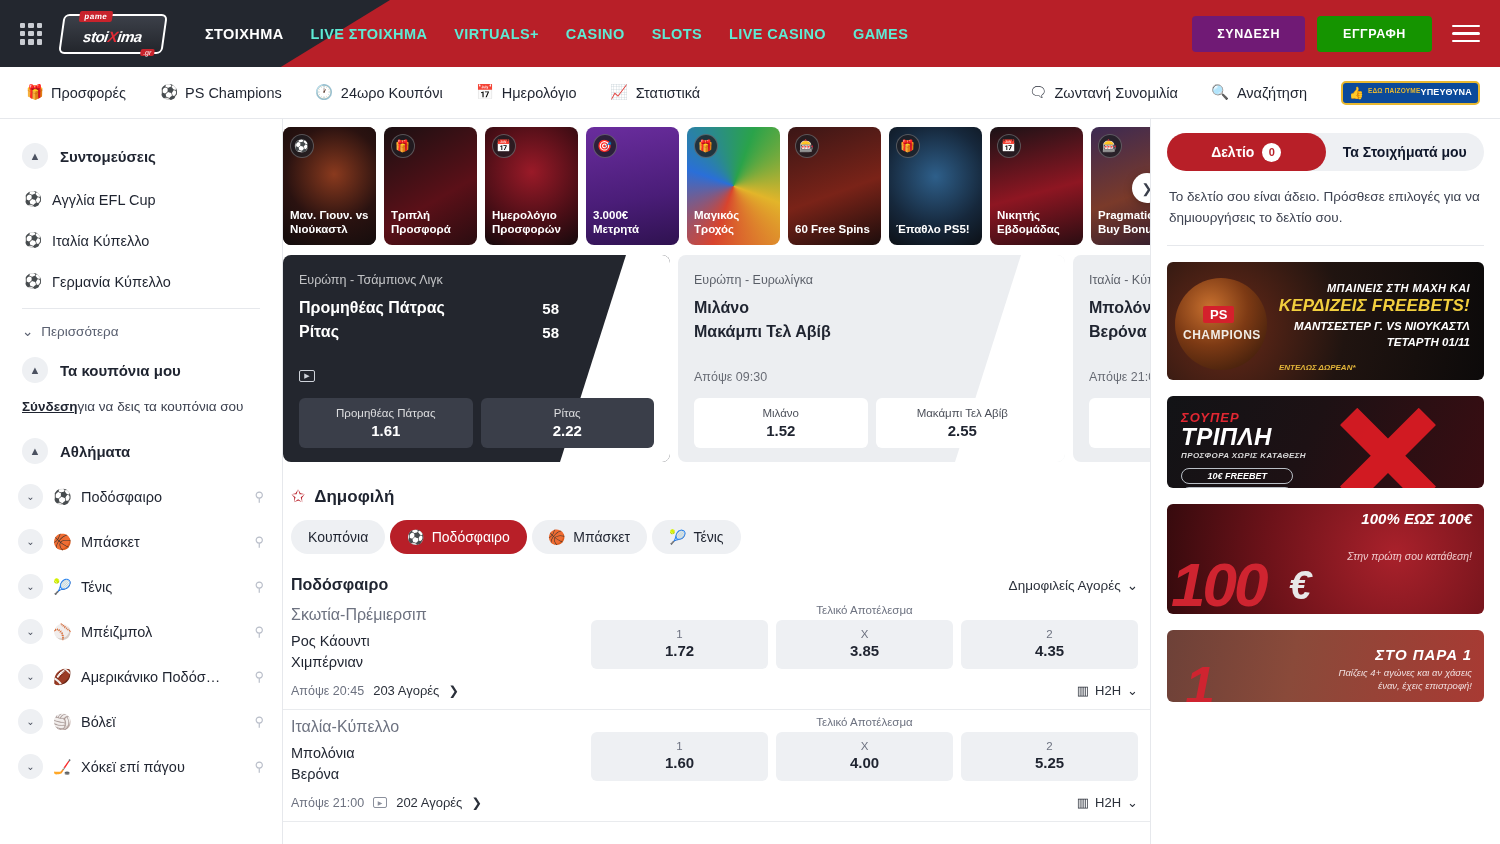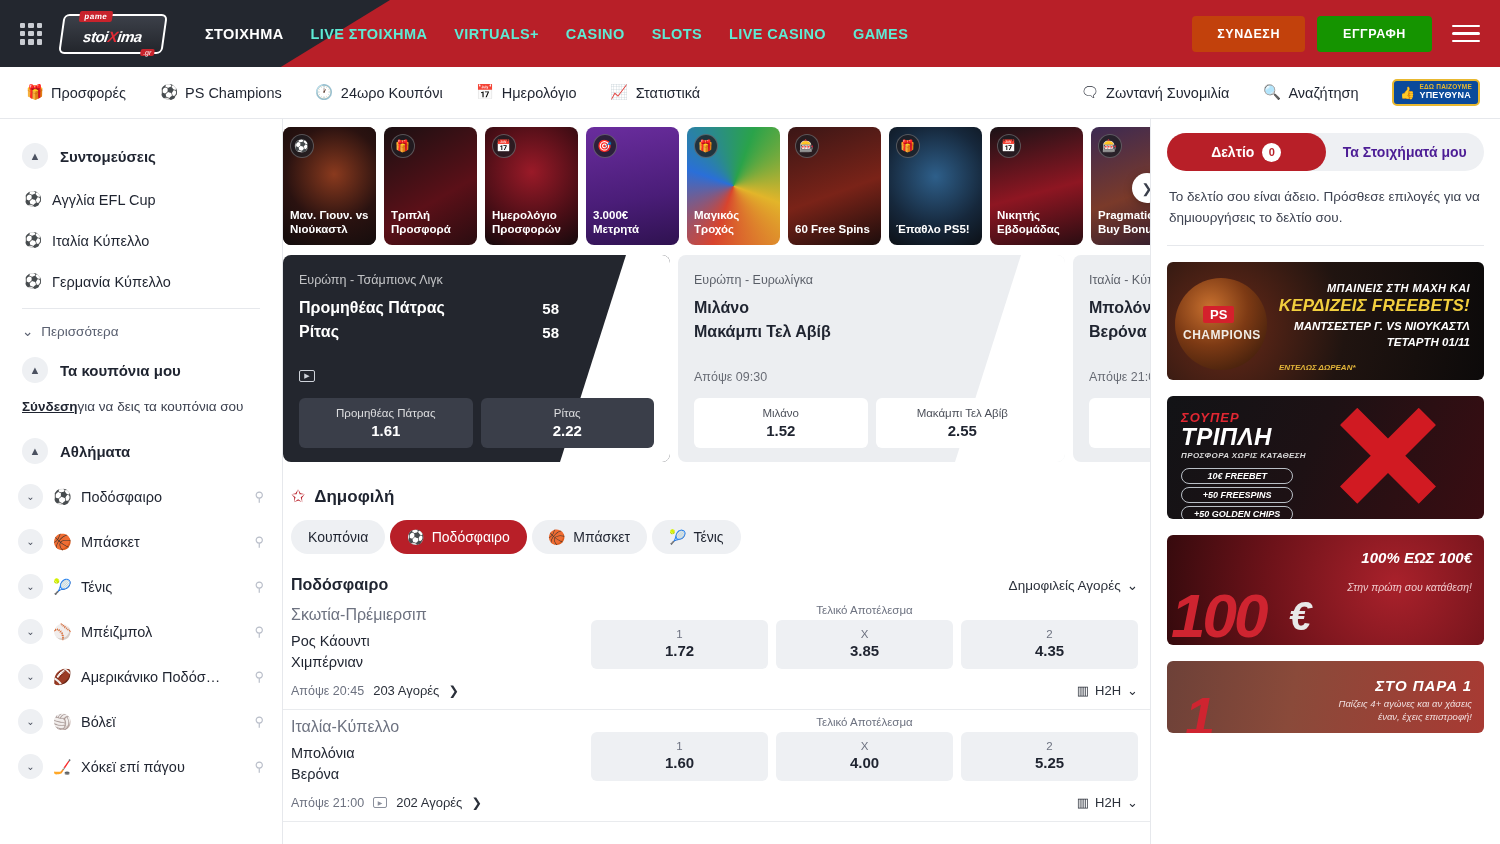--- a/index.html
+++ b/index.html
@@ -57,21 +57,21 @@
 
   .main-nav { position: relative; z-index:3; display:flex; align-items:center; margin-left: 38px; gap: 27px; }
   .main-nav a {
     color: #5eead4; font-size: 14.5px; font-weight: bold; letter-spacing: .4px;
     text-decoration: none; cursor: pointer; white-space: nowrap;
   }
   .main-nav a.active { color: #ffffff; }
 
   .header-right { margin-left: auto; display:flex; align-items:center; gap: 12px; padding-right: 20px; position:relative; z-index:3;}
   .btn-login {
-    background:#c2410c; color:#fff; font-size:12.5px; font-weight:bold; letter-spacing:.6px;
+    background:#701a75; color:#fff; font-size:12.5px; font-weight:bold; letter-spacing:.6px;
     border:none; padding:11px 25px; border-radius:4px; cursor:pointer;
   }
   .btn-register {
     background:#159400; color:#fff; font-size:12.5px; font-weight:bold; letter-spacing:.6px;
     border:none; padding:11px 26px; border-radius:4px; cursor:pointer;
   }
   .burger { width:28px; display:flex; flex-direction:column; gap:5px; cursor:pointer; margin-left:8px;}
   .burger i { height:2.5px; background:#fff; display:block; border-radius:2px;}
 
   
@@ -80,21 +80,21 @@
     display:flex; align-items:center; padding: 0 20px;
   }
   .subnav-left { display:flex; align-items:center; gap: 34px; margin-left: 6px; }
   .subnav-item { display:flex; align-items:center; gap:7px; font-size:14.5px; color:#1f2430; cursor:pointer; white-space:nowrap;}
   .subnav-right { margin-left:auto; display:flex; align-items:center; gap: 34px; }
   .resp-badge {
     background:#0b4a9b; border:2px solid #e8b830; border-radius:5px;
     display:flex; align-items:center; gap:4px; padding:3px 6px; cursor:pointer;
   }
   .resp-badge .thumb { font-size:12px; }
-  .resp-badge .rb-text { display:flex; flex-direction:column; line-height:1.05;justify-content:center; }
+  .resp-badge .rb-text { display:flex; line-height:1.05;justify-content:center; }
   .resp-badge .rb1 { color:#e8b830; font-size:6.5px; font-weight:bold; letter-spacing:.2px;}
   .resp-badge .rb2 { color:#ffffff; font-size:9px; font-weight:bold; letter-spacing:.2px;}
 
   
   .layout { display:flex; height: calc(844px - 67px - 52px); }
 
   
   .sidebar {
     width: 283px; background:#fff; border-right:1px solid #e6e8ec;
     padding: 14px 0 0 0; overflow:hidden;
@@ -198,21 +198,21 @@
   }
   .obox-k { font-size:11.5px; color:#6d7280; margin-bottom:2px;}
   .obox-v { font-size:15px; font-weight:bold;}
   .match-foot { display:flex; align-items:center; gap:9px; padding: 10px 0 11px 0; font-size:12.5px; color:#6d7280;}
   .match-foot .mkts { color:#2b303a; font-size:13px;}
   .h2h { margin-left:auto; display:flex; align-items:center; gap:6px; color:#2b303a; font-size:13px; cursor:pointer;}
 
   
   .rightpanel { width: 350px; background:#fff; border-left:1px solid #e6e8ec; padding: 14px 16px; overflow:hidden; }
   .slip-tabs { display:flex; background:#eef0f3; border-radius:22px; height:38px; align-items:center; }
-  .slip-tab { flex:1; text-align:center; font-size:14px; font-weight:bold; height:38px; display:flex;align-items:center;justify-content:center; gap:8px; border-radius:22px; cursor:pointer; color:#4c1d95;}
+  .slip-tab { flex:1; text-align:center; font-size:14px; font-weight:bold; height:38px; display:flex;align-items:center;justify-content:center; gap:8px; border-radius:22px; cursor:pointer; color:#0f172a;}
   .slip-tab.active { background:#b81f28; color:#fff; }
   .slip-count { background:#fff; color:#b81f28; border-radius:50%; width:19px;height:19px; font-size:11px; display:flex;align-items:center;justify-content:center;}
   .slip-empty { font-size:13.5px; color:#3d4250; line-height:1.55; padding: 16px 2px 16px 2px; border-bottom:1px solid #e6e8ec;}
 
   .banner { height: 118px; border-radius:6px; margin-top: 16px; overflow:hidden; position:relative; cursor:pointer; }
   .b-text { position:absolute; z-index:3; }
 
   .ps-b { background: radial-gradient(circle at 18% 55%, #6b2a18 0%, #201410 45%, #0c0a0a 100%); }
   .ps-ball { position:absolute; left:8px; top:16px; width:92px;height:92px;border-radius:50%;
     background: radial-gradient(circle at 38% 32%, #c9712f 0%, #7d3a14 45%, #2a1409 100%); }
@@ -230,21 +230,21 @@
      clip-path: polygon(18% 0,50% 32%,82% 0,100% 18%,68% 50%,100% 82%,82% 100%,50% 68%,18% 100%,0 82%,32% 50%,0 18%); }
   .tr-l1 { left:14px; top:14px; color:#e02732; font-size:13px; font-weight:bold; font-style:italic; letter-spacing:1px;}
   .tr-l2 { left:14px; top:27px; color:#fff; font-size:24px; font-weight:bold; font-style:italic; letter-spacing:.5px;}
   .tr-l3 { left:14px; top:55px; color:#d9d9d9; font-size:8px; font-weight:bold; font-style:italic; letter-spacing:.4px;}
   .pillrow { position:absolute; left:14px; z-index:3;}
   .pill { border:1.5px solid #b9bfc6; border-radius:12px; color:#fff; font-size:9px; font-weight:bold; font-style:italic; padding:2px 12px; margin-bottom:3px; text-align:center;}
 
   .e100-b { background: radial-gradient(circle at 72% 45%, #a9212b 0%, #6c1219 55%, #350a0d 100%); }
   .e100-big { position:absolute; left:4px; bottom:-6px; font-size:62px; font-weight:bold; font-style:italic; color:#cf2430; letter-spacing:-3px;}
   .e100-eur { position:absolute; left:122px; bottom:6px; font-size:40px; font-weight:bold; font-style:italic; color:#e8e8e8;}
-  .e100-l1 { right:12px; top:14px; color:#fff; font-size:15px; font-weight:bold; font-style:italic;}
+  .e100-l1 { right:12px; top:6px; color:#fff; font-size:15px; font-weight:bold; font-style:italic;}
   .e100-l2 { right:12px; top:46px; color:#efc9cb; font-size:10.5px; font-style:italic;}
 
   .par1-b { background: linear-gradient(100deg,#6d4138 0%, #8a4a3a 40%, #a83a33 100%); }
   .par1-big { position:absolute; left:18px; top:24px; font-size:54px; font-weight:bold; font-style:italic; color:#cf2430;}
   .par1-l1 { right:12px; top:16px; color:#fff; font-size:15px; font-weight:bold; font-style:italic; letter-spacing:1px;}
   .par1-l2 { right:12px; top:37px; color:#f0dede; font-size:9.5px; font-style:italic; text-align:right; line-height:1.35; width:150px;}
 </style>
 </head>
 <body>
 
@@ -666,21 +666,21 @@
       <div class="ps-ball"></div>
       <div class="ps-tag">PS</div>
       <div class="ps-champ">CHAMPIONS</div>
       <div class="b-text ps-l1">ΜΠΑΙΝΕΙΣ ΣΤΗ ΜΑΧΗ ΚΑΙ</div>
       <div class="b-text ps-l2">ΚΕΡΔΙΖΕΙΣ FREEBETS!</div>
       <div class="b-text ps-l3">ΜΑΝΤΣΕΣΤΕΡ Γ. VS ΝΙΟΥΚΑΣΤΛ</div>
       <div class="b-text ps-l4">ΤΕΤΑΡΤΗ 01/11</div>
       <div class="b-text ps-l5">ΕΝΤΕΛΩΣ ΔΩΡΕΑΝ*</div>
     </div>
 
-    <div class="banner tr-b" style="height:123px;">
+    <div class="banner tr-b" style="height:92px;">
       <div class="tr-x"></div>
       <div class="b-text tr-l1">ΣΟΥΠΕΡ</div>
       <div class="b-text tr-l2">ΤΡΙΠΛΗ</div>
       <div class="b-text tr-l3">ΠΡΟΣΦΟΡΑ ΧΩΡΙΣ ΚΑΤΑΘΕΣΗ</div>
       <div class="pillrow" style="top:72px;">
         <div class="pill">10€ FREEBET</div>
         <div class="pill">+50 FREESPINS</div>
         <div class="pill">+50 GOLDEN CHIPS</div>
       </div>
     </div>

